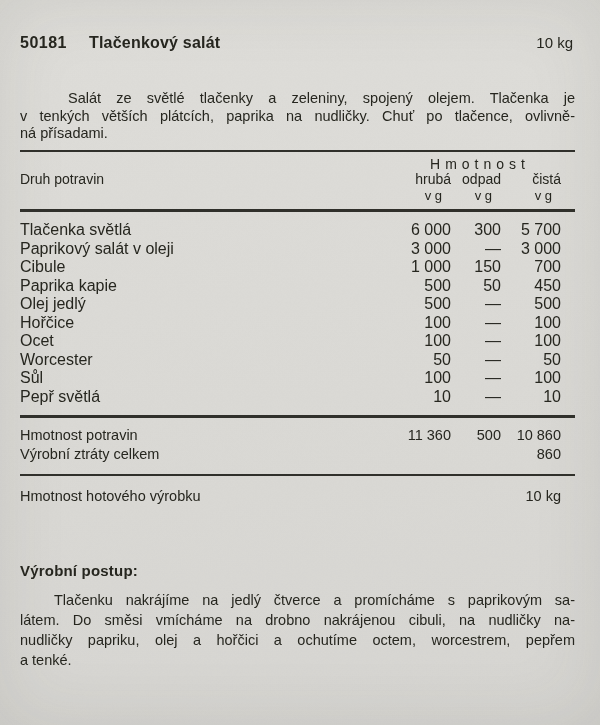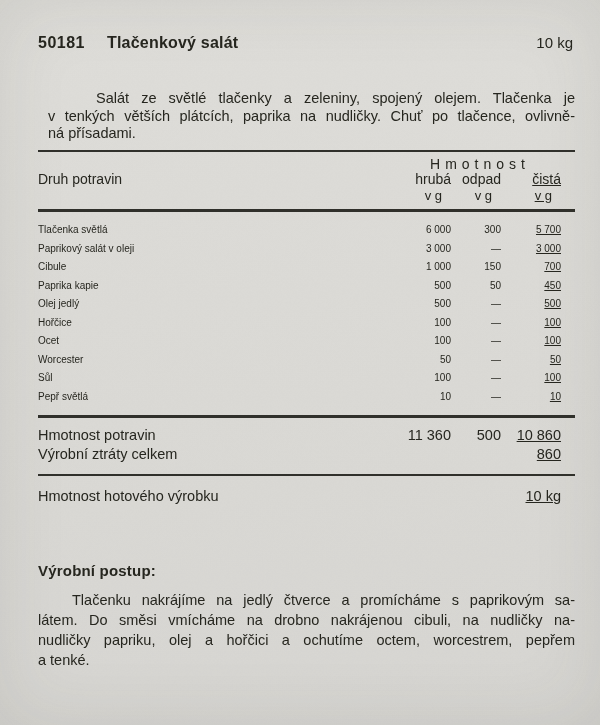--- a/index.html
+++ b/index.html
@@ -14,56 +14,56 @@
   .noise-layer {
     position: absolute; inset: 0; width: 100%; height: 100%;
     opacity: .55; pointer-events: none;
   }
   .vignette {
     position: absolute; inset: 0; pointer-events: none;
     box-shadow: inset 0 0 70px rgba(60,58,52,.10);
   }
   .content {
     position: relative;
-    padding: 34px 25px 0 38px;
+    padding: 34px 25px 0 20px;
   }
 
   
   .titlebar { display: flex; align-items: baseline; }
   .code { font-weight: bold; font-size: 16px; letter-spacing: .5px; }
   .title { font-weight: bold; font-size: 16px; margin-left: 22px; letter-spacing: .2px; text-align: right; }
   .yield { margin-left: auto; font-size: 15px; padding-right: 2px; }
 
   
-  .intro { margin: 38px 0 7px 10px; font-size: 14.5px; line-height: 17.5px; }
+  .intro { margin: 38px 0 7px 0; font-size: 14.5px; line-height: 17.5px; }
   .ln { display: block; text-align: justify; }
   .ln.j { text-align-last: justify; }
   .intro .ln.first { text-indent: 48px; }
 
   
   .rule { border: 0; border-top: 2px solid #30302b; margin: 0; }
   .rule.thick { border-top-width: 3px; }
 
   
   .grow { display: grid; grid-template-columns: 1fr 70px 50px 74px; align-items: baseline; }
   .grow .num { text-align: right; white-space: nowrap; }
-  .grow .lastcol { padding-right: 14px; text-decoration: underline; }
+  .grow .lastcol { padding-right: 14px; }
   .thead { padding: 5px 0 6px 0; font-size: 14px; }
   .thead .grow { line-height: 15.5px; }
   .group-head {
     grid-column: 2 / 5;
     text-align: center;
     letter-spacing: 5px;
     padding-left: 4px;
   }
   .unit { font-size: 13px; }
   .unit-pad { padding-right: 9px; }
   .unit-pad.lastcol { padding-right: 23px; }
 
-  .tbody { padding: 9px 0 9px 0; font-size: 10px; }
+  .tbody { padding: 9px 0 9px 0; font-size: 16px; }
   .tbody .grow { line-height: 18.5px; }
 
   .tsummary { padding: 8px 0 10px 0; font-size: 14.5px; }
   .tsummary .grow { line-height: 19px; }
 
   .tfinal { padding: 11px 0 13px 0; font-size: 14.5px; }
   .tfinal .grow { grid-template-columns: 1fr 74px; line-height: 19px; }
 
   
   .procedure { margin-top: 43px; }

